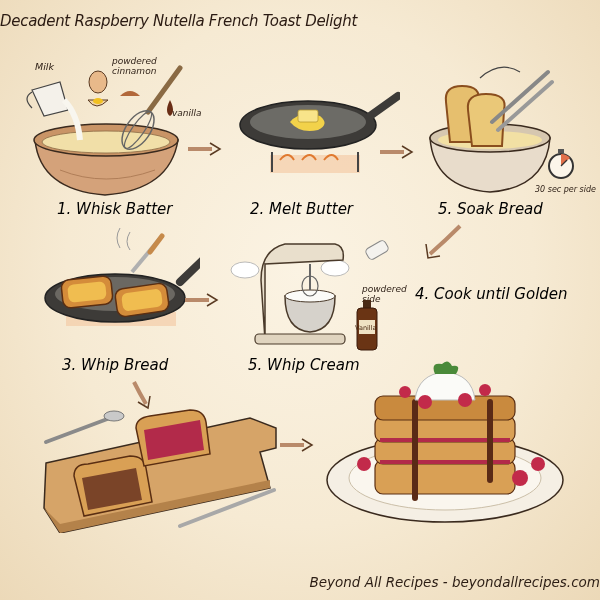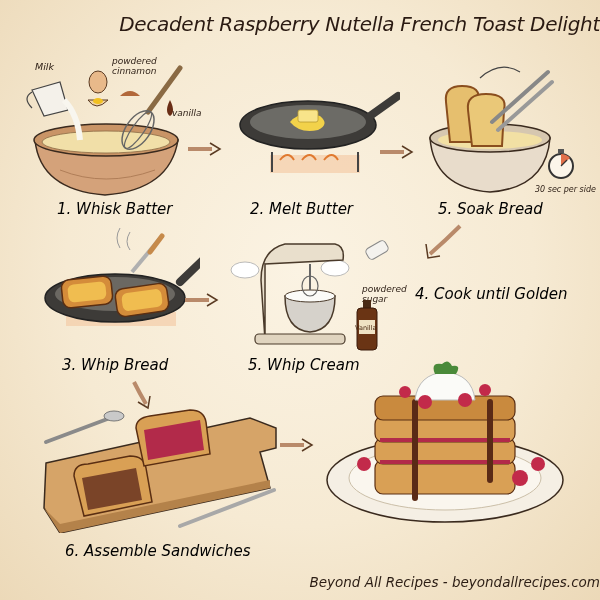--- a/index.html
+++ b/index.html
@@ -4,22 +4,22 @@
 <style>
   html, body { margin:0; padding:0; }
   body {
     width:600px; height:600px; overflow:hidden; position:relative;
     background: radial-gradient(ellipse at 50% 45%, #fbf3e3 0%, #f6ead3 55%, #ecd9b8 100%);
     font-family: "DejaVu Sans", sans-serif;
     color:#2b1d14;
   }
   .page { position:absolute; inset:0; }
   .title {
-    position:absolute; left:0; right:0; top:12px; text-align:right;
-    font-size:20px; font-style:italic; letter-spacing:-0.3px; color:#2a1a12;
+    position:absolute; left:0; right:0; top:12px; text-align:left;
+    font-size:15px; font-style:italic; letter-spacing:-0.3px; color:#2a1a12;
   }
   .label {
     position:absolute; font-style:italic; font-size:15px; color:#000000; white-space:nowrap;
   }
   .note { position:absolute; font-style:italic; font-size:9px; color:#2b1d14; white-space:nowrap; line-height:10px; text-align:left; }
   .footer {
     position:absolute; left:0; right:0; top:574px; text-align:right;
     font-style:italic; font-size:13.5px; color:#2b1d14;
   }
   .illus { position:absolute; }
@@ -140,21 +140,21 @@
     <path d="M60 66 Q60 100 85 102 Q110 100 110 66 Z" fill="#d6d2cb" stroke="#4a3a2a" stroke-width="1.5"></path>
     <ellipse cx="85" cy="66" rx="25" ry="6" fill="#fbfbf8" stroke="#4a3a2a" stroke-width="1"></ellipse>
     <line x1="85" y1="34" x2="85" y2="60" stroke="#666" stroke-width="2"></line>
     <ellipse cx="85" cy="56" rx="8" ry="10" fill="none" stroke="#666" stroke-width="1.2"></ellipse>
   </svg>
   <svg class="illus" style="left:362px;top:236px" width="32" height="28">
       <rect x="4" y="8" width="22" height="12" rx="4" transform="rotate(-30 15 14)" fill="#f4f2ee" stroke="#888"></rect>
     </svg>
   <div class="note" style="left:362px;top:284px">
     <div>powdered</div>
-    <div>sugar</div>
+    <div>side</div>
   </div>
   <svg class="illus" style="left:354px;top:300px" width="26" height="52">
       <rect x="9" y="0" width="8" height="8" fill="#4a2a14"></rect>
       <rect x="3" y="8" width="20" height="42" rx="4" fill="#6a3414" stroke="#3a1a0a"></rect>
       <rect x="5" y="20" width="16" height="14" fill="#efe2c4"></rect>
     </svg>
   <div class="note" style="left:355px;top:323px;font-size:6.5px;font-style:normal;color:#4a2a14">Vanilla</div>
   <div class="label" style="left:248px;top:356px">5. Whip Cream</div>
 
   <svg class="arrow" style="left:130px;top:380px" width="24" height="30">
@@ -166,21 +166,20 @@
     <path d="M6 55 L210 10 L236 20 L236 40 L220 44 L230 80 L20 125 L4 100 Z" fill="#d6a468" stroke="#3a2a1e" stroke-width="1.5"></path>
     <path d="M4 100 L20 125 L230 80 L230 72 L20 116 Z" fill="#b4824a"></path>
     <path d="M6 34 L70 10" stroke="#8a8a8a" stroke-width="4" stroke-linecap="round"></path>
     <ellipse cx="74" cy="8" rx="10" ry="5" fill="#c9c9c9" stroke="#777"></ellipse>
     <path d="M34 68 Q34 56 48 56 L90 48 Q104 48 106 60 L112 94 L44 108 Z" fill="#d9a055" stroke="#5a2e12" stroke-width="1.5"></path>
     <path d="M42 70 L96 60 L102 92 L48 102 Z" fill="#7a4428"></path>
     <path d="M96 20 Q96 10 110 8 L150 2 Q164 2 166 14 L170 46 L104 58 Z" fill="#d9a055" stroke="#5a2e12" stroke-width="1.5"></path>
     <path d="M104 22 L160 12 L164 42 L108 52 Z" fill="#b22a4a"></path>
     <path d="M140 118 L234 82" stroke="#a8a8a8" stroke-width="4" stroke-linecap="round"></path>
   </svg>
-  <div class="label" style="left:65px;top:542px">6. Assemble Sandwiches</div>
 
   <svg class="arrow" style="left:278px;top:437px" width="36" height="16">
       <path d="M2 8 H26" stroke="#b98a6a" stroke-width="4"></path>
       <path d="M24 2 L34 8 L24 14" fill="none" stroke="#5a3a22" stroke-width="1.5"></path>
     </svg>
 
   <svg class="illus" style="left:320px;top:360px" width="250" height="170" viewBox="0 0 250 170">
     <ellipse cx="125" cy="120" rx="118" ry="42" fill="#f5efe4" stroke="#3a2a1e" stroke-width="1.5"></ellipse>
     <ellipse cx="125" cy="118" rx="96" ry="32" fill="#faf6ee" stroke="#cbbfa8" stroke-width="1"></ellipse>
     <rect x="55" y="100" width="140" height="34" rx="8" fill="#d9a055" stroke="#5a2e12" stroke-width="1.2"></rect>

